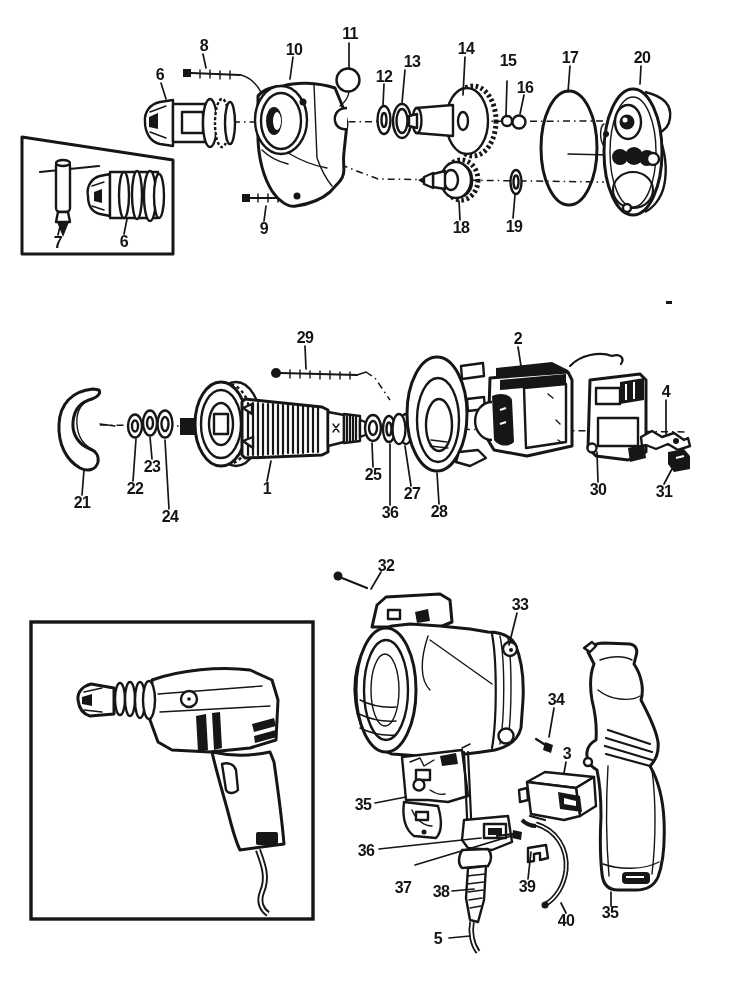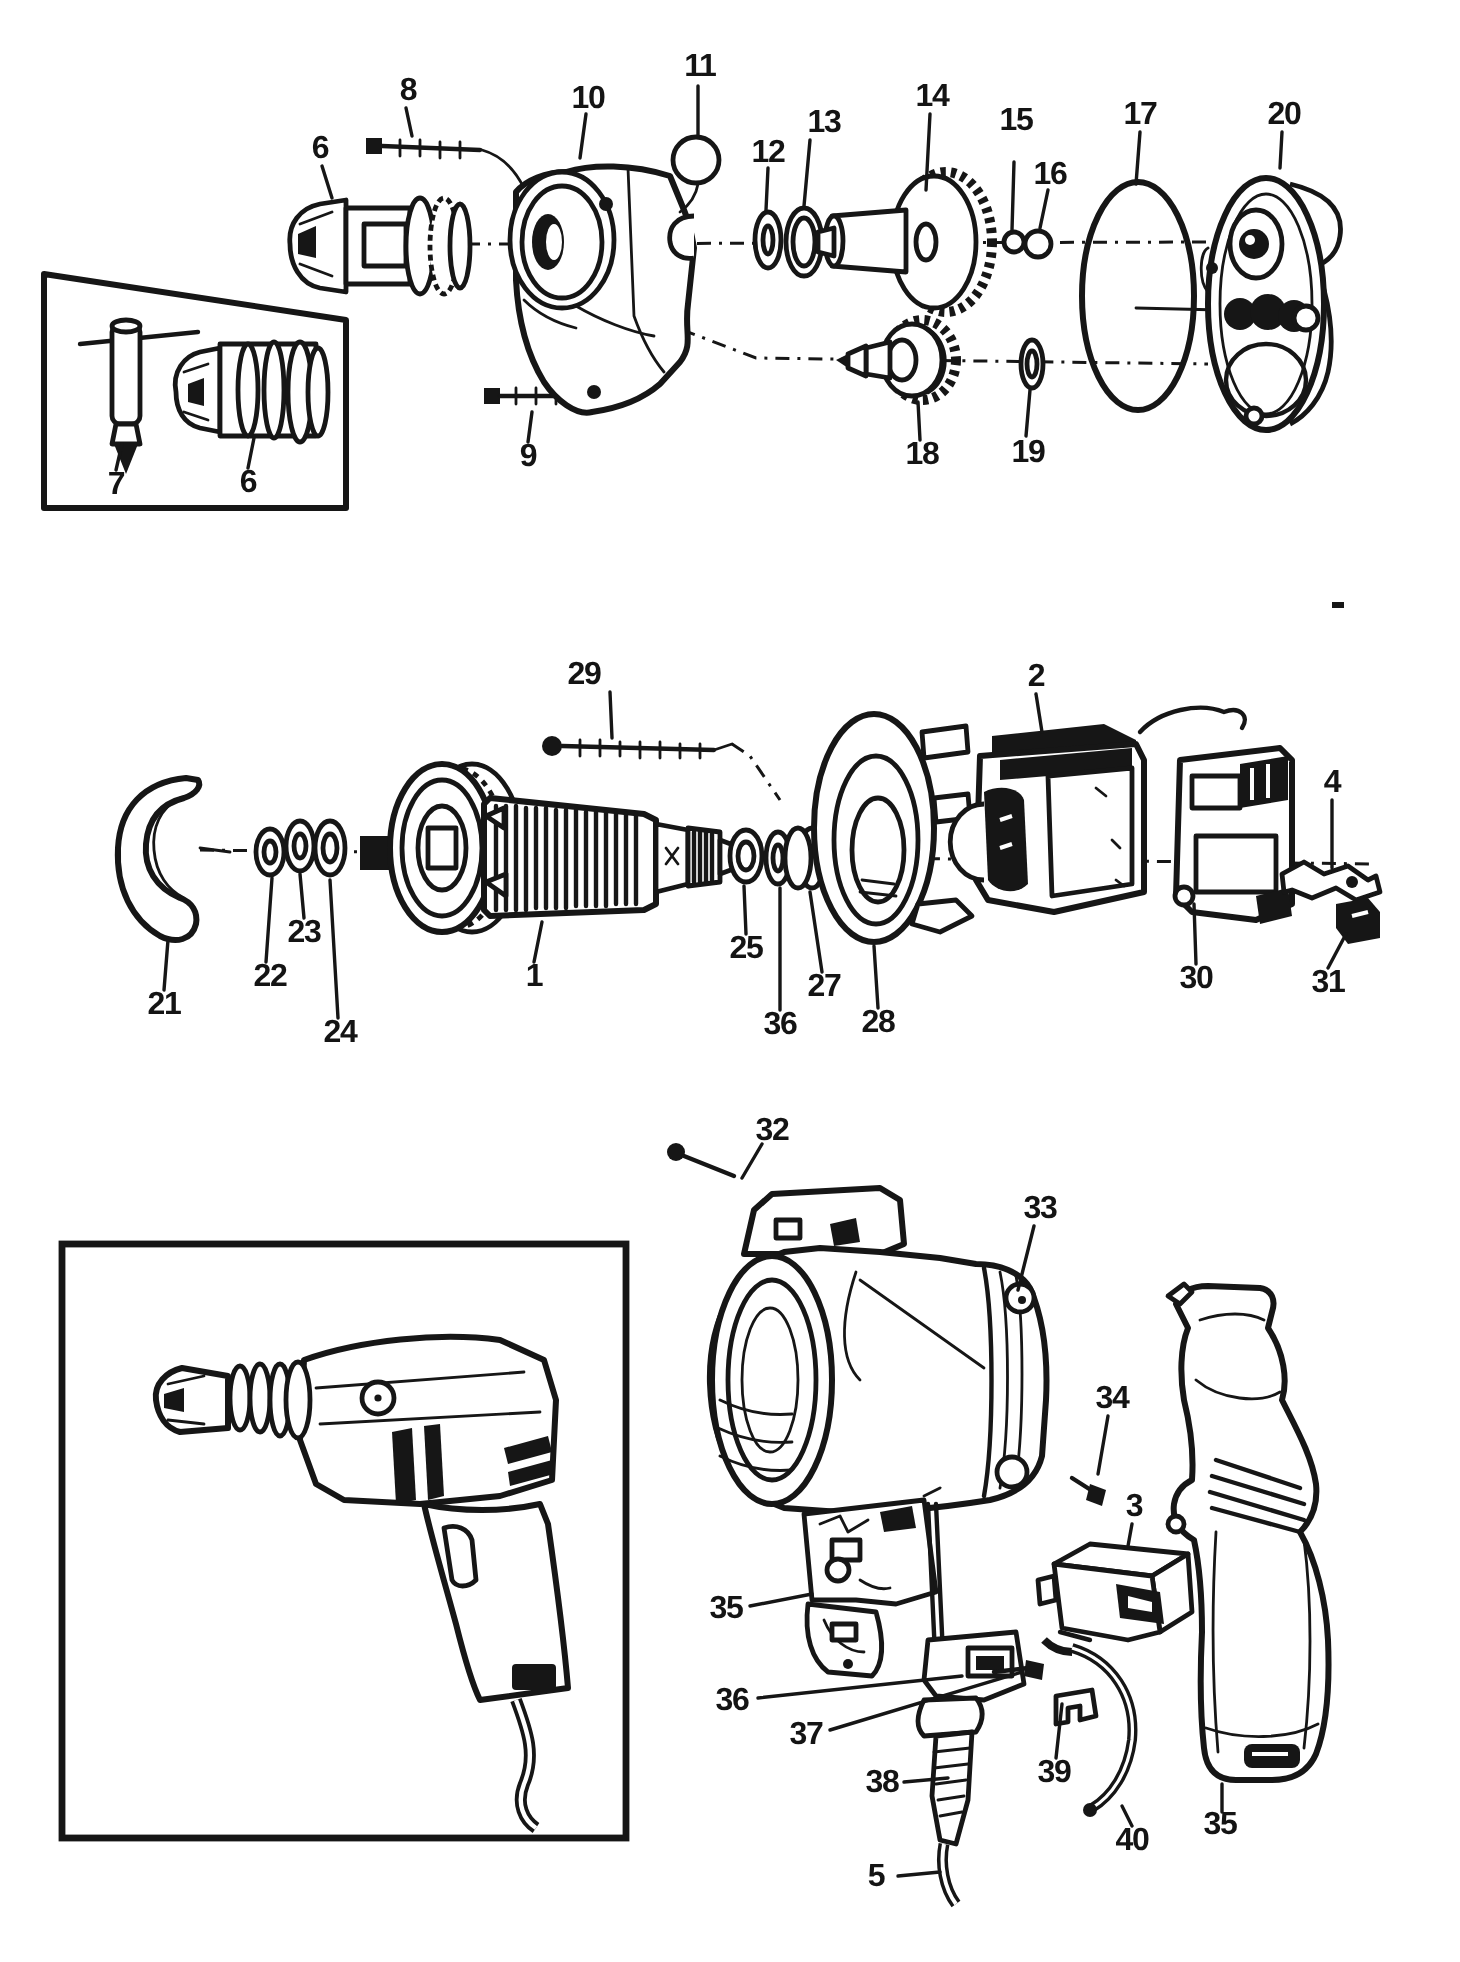--- a/index.html
+++ b/index.html
@@ -454,41 +454,41 @@
 <div class="callout" style="left:508px;top:61px">15</div>
 <div class="callout" style="left:525px;top:88px">16</div>
 <div class="callout" style="left:570px;top:58px">17</div>
 <div class="callout" style="left:642px;top:58px">20</div>
 <div class="callout" style="left:264px;top:229px">9</div>
 <div class="callout" style="left:461px;top:228px">18</div>
 <div class="callout" style="left:514px;top:227px">19</div>
 <div class="callout" style="left:58px;top:243px">7</div>
 <div class="callout" style="left:124px;top:242px">6</div>
 
-<div class="callout" style="left:292px;top:338px">29</div>
+<div class="callout" style="left:305px;top:338px">29</div>
 <div class="callout" style="left:518px;top:339px">2</div>
 <div class="callout" style="left:82px;top:503px">21</div>
 <div class="callout" style="left:135px;top:489px">22</div>
 <div class="callout" style="left:152px;top:467px">23</div>
 <div class="callout" style="left:170px;top:517px">24</div>
 <div class="callout" style="left:267px;top:489px">1</div>
 <div class="callout" style="left:373px;top:475px">25</div>
 <div class="callout" style="left:390px;top:513px">36</div>
 <div class="callout" style="left:412px;top:494px">27</div>
 <div class="callout" style="left:439px;top:512px">28</div>
 <div class="callout" style="left:598px;top:490px">30</div>
 <div class="callout" style="left:666px;top:392px">4</div>
 <div class="callout" style="left:664px;top:492px">31</div>
 
 <div class="callout" style="left:386px;top:566px">32</div>
 <div class="callout" style="left:520px;top:605px">33</div>
 <div class="callout" style="left:556px;top:700px">34</div>
 <div class="callout" style="left:567px;top:754px">3</div>
 <div class="callout" style="left:363px;top:805px">35</div>
 <div class="callout" style="left:366px;top:851px">36</div>
-<div class="callout" style="left:403px;top:868px">37</div>
+<div class="callout" style="left:403px;top:888px">37</div>
 <div class="callout" style="left:441px;top:892px">38</div>
 <div class="callout" style="left:438px;top:939px">5</div>
 <div class="callout" style="left:527px;top:887px">39</div>
 <div class="callout" style="left:566px;top:921px">40</div>
 <div class="callout" style="left:610px;top:913px">35</div>
 
 </div>
 
 </body></html>

